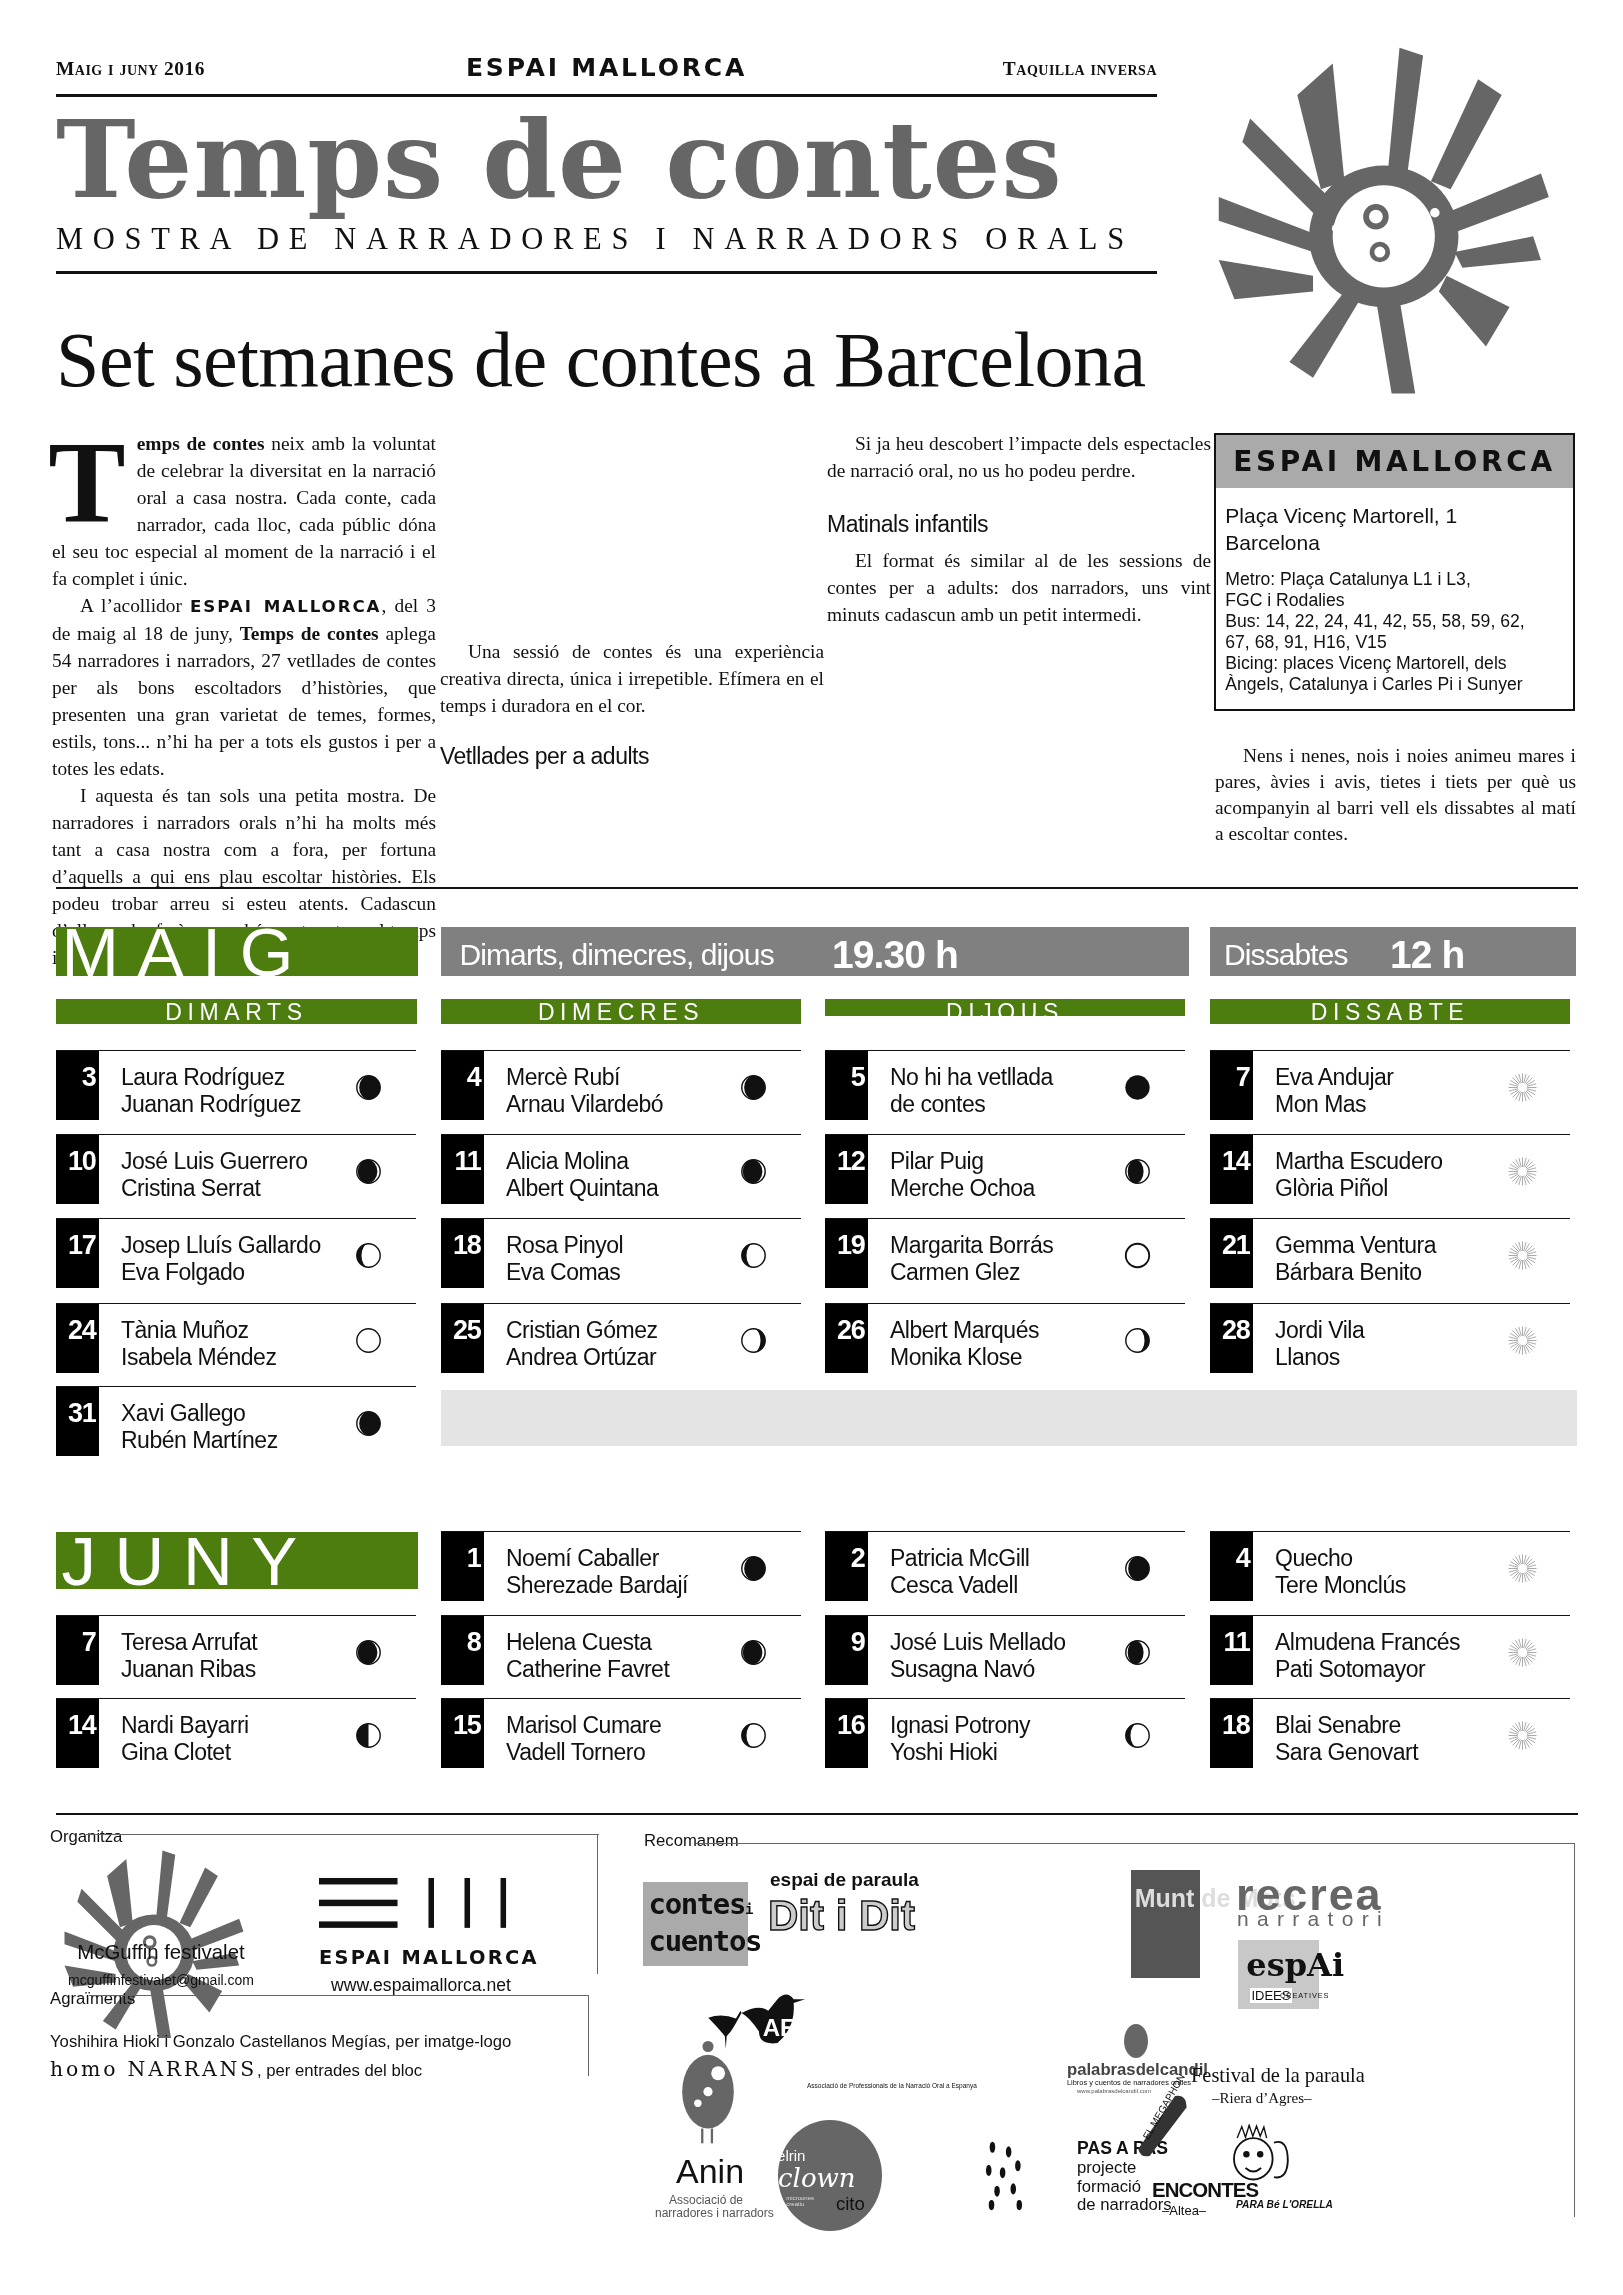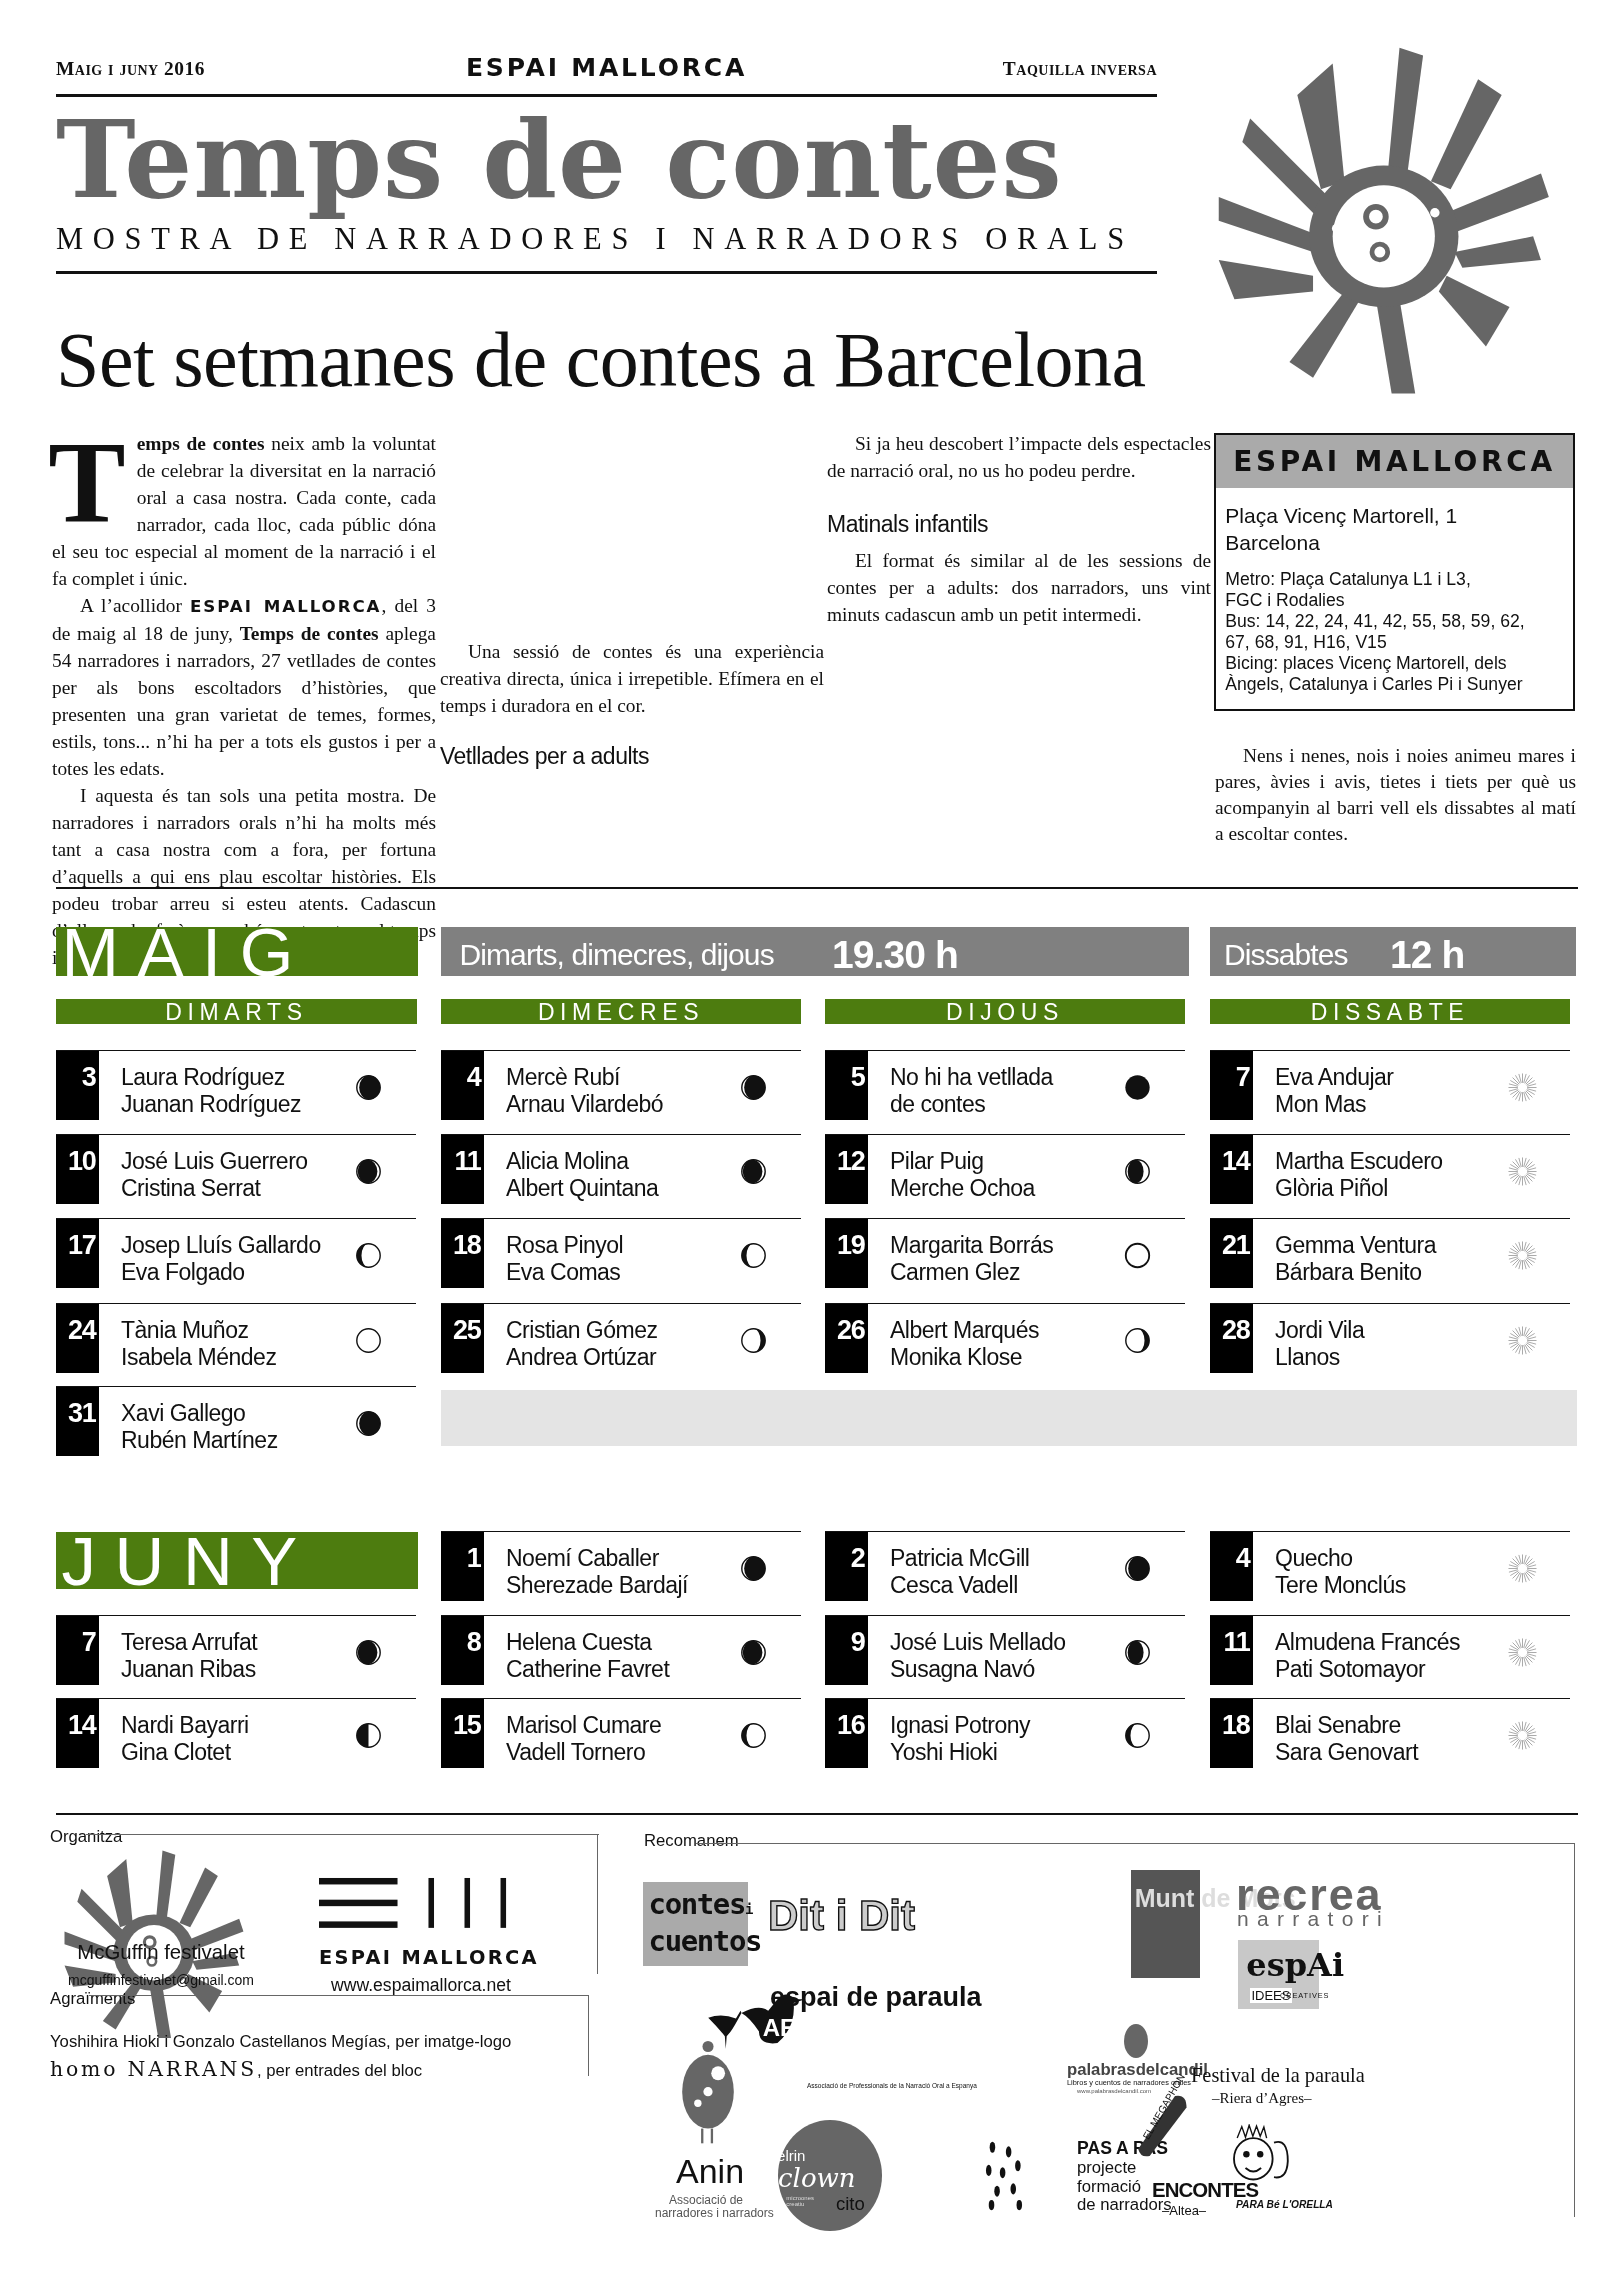--- a/index.html
+++ b/index.html
@@ -136,21 +136,21 @@
   <span class="abs" style="left:18.5px; top:11px; font-size:30px; letter-spacing:-0.9px;">Dimarts, dimecres, dijous</span>
   <span class="abs" style="left:391px; top:5.6px; font-size:39px; font-weight:bold; letter-spacing:-0.9px;">19.30 h</span>
 </div>
 <div class="abs bar-gray sans" style="left:1210px; top:927px; width:366px; height:49px;">
   <span class="abs" style="left:14px; top:11px; font-size:30px; letter-spacing:-0.9px;">Dissabtes</span>
   <span class="abs" style="left:180px; top:5.6px; font-size:39px; font-weight:bold; letter-spacing:-0.9px;">12 h</span>
 </div>
 
 <div class="abs bar-black dayhead" style="left:56px; top:999px; width:361px; height:25px; line-height:26px;">DIMARTS</div>
 <div class="abs bar-black dayhead" style="left:441px; top:999px; width:360px; height:25px; line-height:26px;">DIMECRES</div>
-<div class="abs bar-black dayhead" style="left:825px; top:999px; width:360px; height:25px; line-height:26px;">DIJOUS</div>
+<div class="abs bar-black dayhead" style="left:825px; top:999px; width:360px; height:17px; line-height:26px;">DIJOUS</div>
 <div class="abs bar-black dayhead" style="left:1210px; top:999px; width:360px; height:25px; line-height:26px;">DISSABTE</div>
 
 <div class="abs filler" style="left:441px; top:1390px; width:1136px; height:56px;"></div>
 
 <div id="entries">
     <div class="entry" style="left: 56px; top: 1050px;">
       <div class="num">3</div>
       <div class="names">
         <div>Laura Rodríguez</div>
         <div>Juanan Rodríguez</div>
@@ -666,21 +666,21 @@
 
 <div class="abs sect-label" style="left:644px; top:1831px;">Recomanem</div>
 <div class="abs frame-line" style="left:696px; top:1843px; width:879px; height:1.4px;"></div>
 <div class="abs frame-line" style="left:1574px; top:1843px; width:1.4px; height:374px;"></div>
 
 <div class="abs" style="left:643px; top:1882px; width:105px; height:84px; background:#aaa;">
   <div class="abs logo-text" style="left:5.6px; top:5.6px; font-family:'DejaVu Sans Mono', monospace; font-weight:bold; font-size:29px; line-height:32px; letter-spacing:-1.4px;"><span>contes</span><span style="font-size:14px;">i</span><br><span>cuentos</span></div>
 </div>
 
 <div class="abs logo-text" style="left:768px; top:1892px; font-size:42px; font-weight:bold; color:#ccc; -webkit-text-stroke:1.4px #111;">Dit i Dit</div>
-<div class="abs logo-text" style="left:770px; top:1982px; font-size:27px; font-weight:bold;">espai de paraula</div>
+<div class="abs logo-text" style="left:770px; top:1869px; font-size:19px; font-weight:bold;">espai de paraula</div>
 
 <div class="abs" style="left:1131px; top:1870px; width:69px; height:108px; background:#555;">
   <div class="abs logo-text" style="left:3.7px; top:4.6px; width:65px; font-size:25px; line-height:46px; font-weight:bold; color:#ddd; word-break:break-all;">Munt de Mots</div>
 </div>
 
 <div class="abs logo-text" style="left:1236px; top:1869px; font-size:45px; font-weight:bold; color:#666; letter-spacing:1.9px;">recrea</div>
 <div class="abs logo-text" style="left:1237px; top:1907px; font-size:21px; color:#666; letter-spacing:8.3px;">narratori</div>
 
 <div class="abs" style="left:1238px; top:1940px; width:81px; height:69px; background:#c8c8c8;">
   <div class="abs logo-text" style="left:8.3px; top:5.6px; font-family:'DejaVu Serif', serif; font-size:32px; font-weight:bold;">espAi</div>

